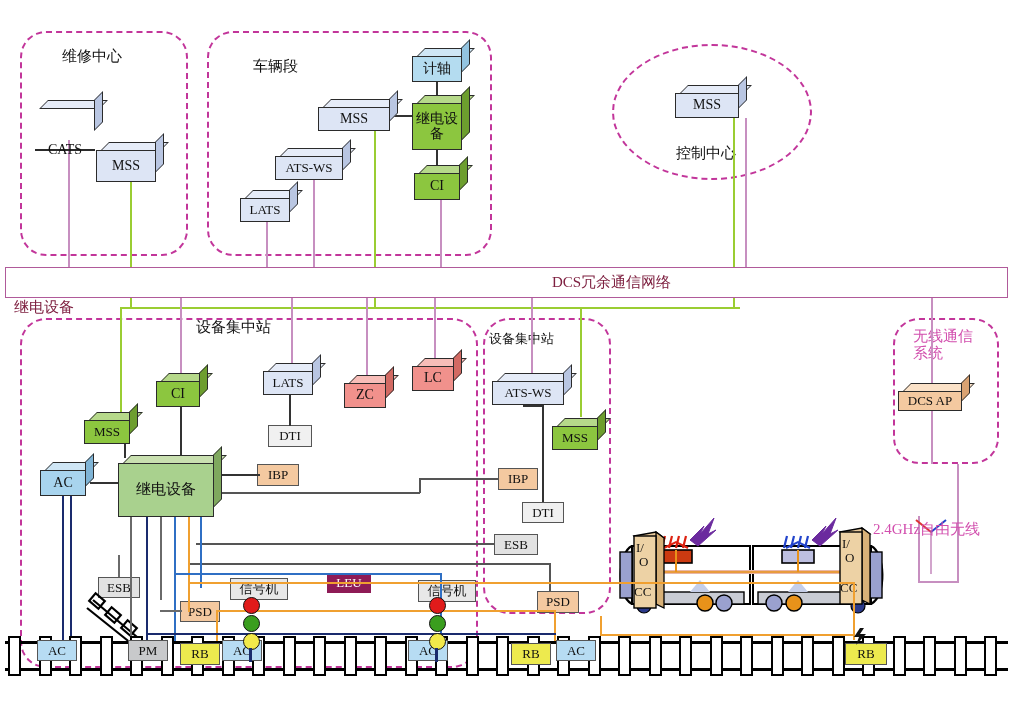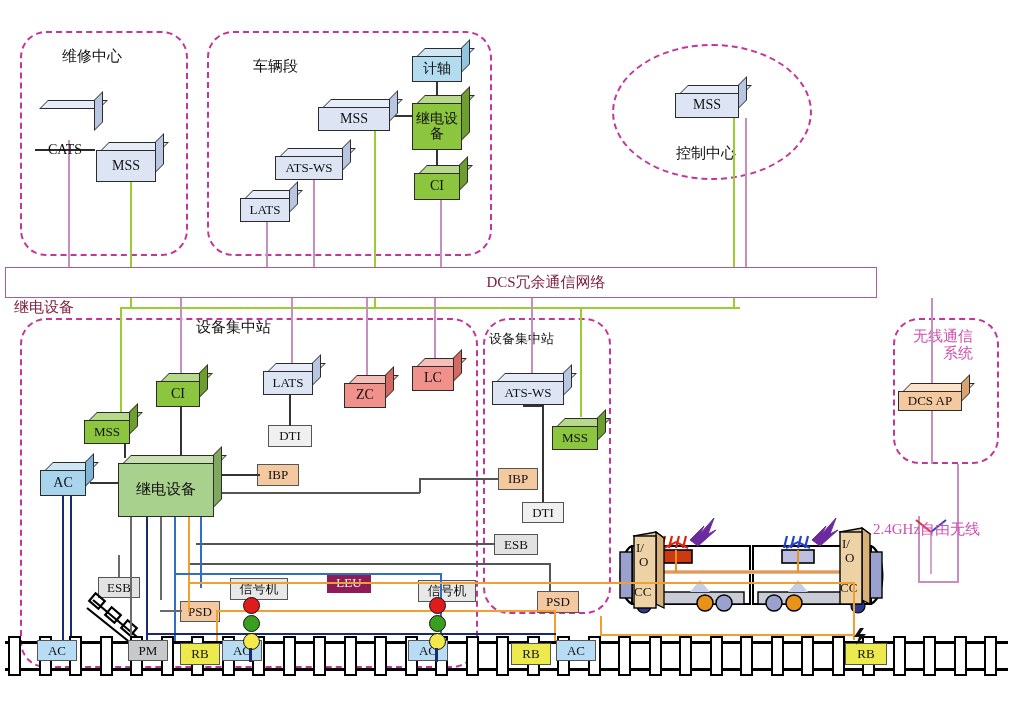--- a/index.html
+++ b/index.html
@@ -2,21 +2,21 @@
 <html><head>
 <meta charset="utf-8">
 <style>
   html,body{margin:0;padding:0;background:#fff;}
   body{font-family:"Liberation Serif","DejaVu Serif",serif;}
   #stage{position:relative;width:1013px;height:722px;overflow:hidden;background:#fff;}
 
   
   .region{position:absolute;border:2px dashed #c2359a;border-radius:26px;box-sizing:border-box;}
   .region-label{position:absolute;font-size:15px;color:#111;white-space:nowrap;}
-  .region-label.pink{color:#d24fae;text-align:right;line-height:1.15;}
+  .region-label.pink{color:#d24fae;text-align:left;line-height:1.15;}
 
   .ellipse{position:absolute;border:2px dashed #c2359a;border-radius:50%;box-sizing:border-box;}
 
   
   .box3d{position:absolute;box-sizing:border-box;}
   .box3d .face{position:absolute;left:0;top:8px;right:8px;bottom:0;border:1.4px solid #2b2b2b;
                display:flex;align-items:center;justify-content:center;text-align:center;
                font-size:14px;color:#111;line-height:1.03;z-index:3;box-sizing:border-box;}
 
   
@@ -94,21 +94,21 @@
   <div class="ln vln" style="left:745px;top:118px;height:177px;background:#c78fc0;width:2px;"></div>
 
   <div class="ln vln" style="left:180px;top:298px;height:78px;background:#c78fc0;width:2px;"></div>
   <div class="ln vln" style="left:291px;top:298px;height:70px;background:#c78fc0;width:2px;"></div>
   <div class="ln vln" style="left:366px;top:298px;height:78px;background:#c78fc0;width:2px;"></div>
   <div class="ln vln" style="left:434px;top:298px;height:62px;background:#c78fc0;width:2px;"></div>
   <div class="ln vln" style="left:531px;top:298px;height:78px;background:#c78fc0;width:2px;"></div>
   <div class="ln vln" style="left:931px;top:298px;height:90px;background:#c78fc0;width:2px;"></div>
   <div class="ln vln" style="left:931px;top:410px;height:54px;background:#c78fc0;width:2px;"></div>
 
-  <div id="dcsbar" style="left:5px;top:267px;width:872px;height:31px;">
+  <div id="dcsbar" style="left:5px;top:267px;width:1003px;height:31px;">
      <span>DCS冗余通信网络</span>
   </div>
   <div class="txt darkred" style="left:14px;top:298px;font-size:15px;">继电设备</div>
 
   <div class="box3d" style="left:35px;top:100px;width:68px;height:40px;">
     <div class="topface" style="background:#e6ecf8;"></div>
     <div class="sideface" style="background:#b9c6e2;"></div>
     <div class="face" style="background:#f0abfc;margin-top:41px;">CATS</div>
   </div>
   <div class="box3d" style="left:96px;top:142px;width:68px;height:40px;">

